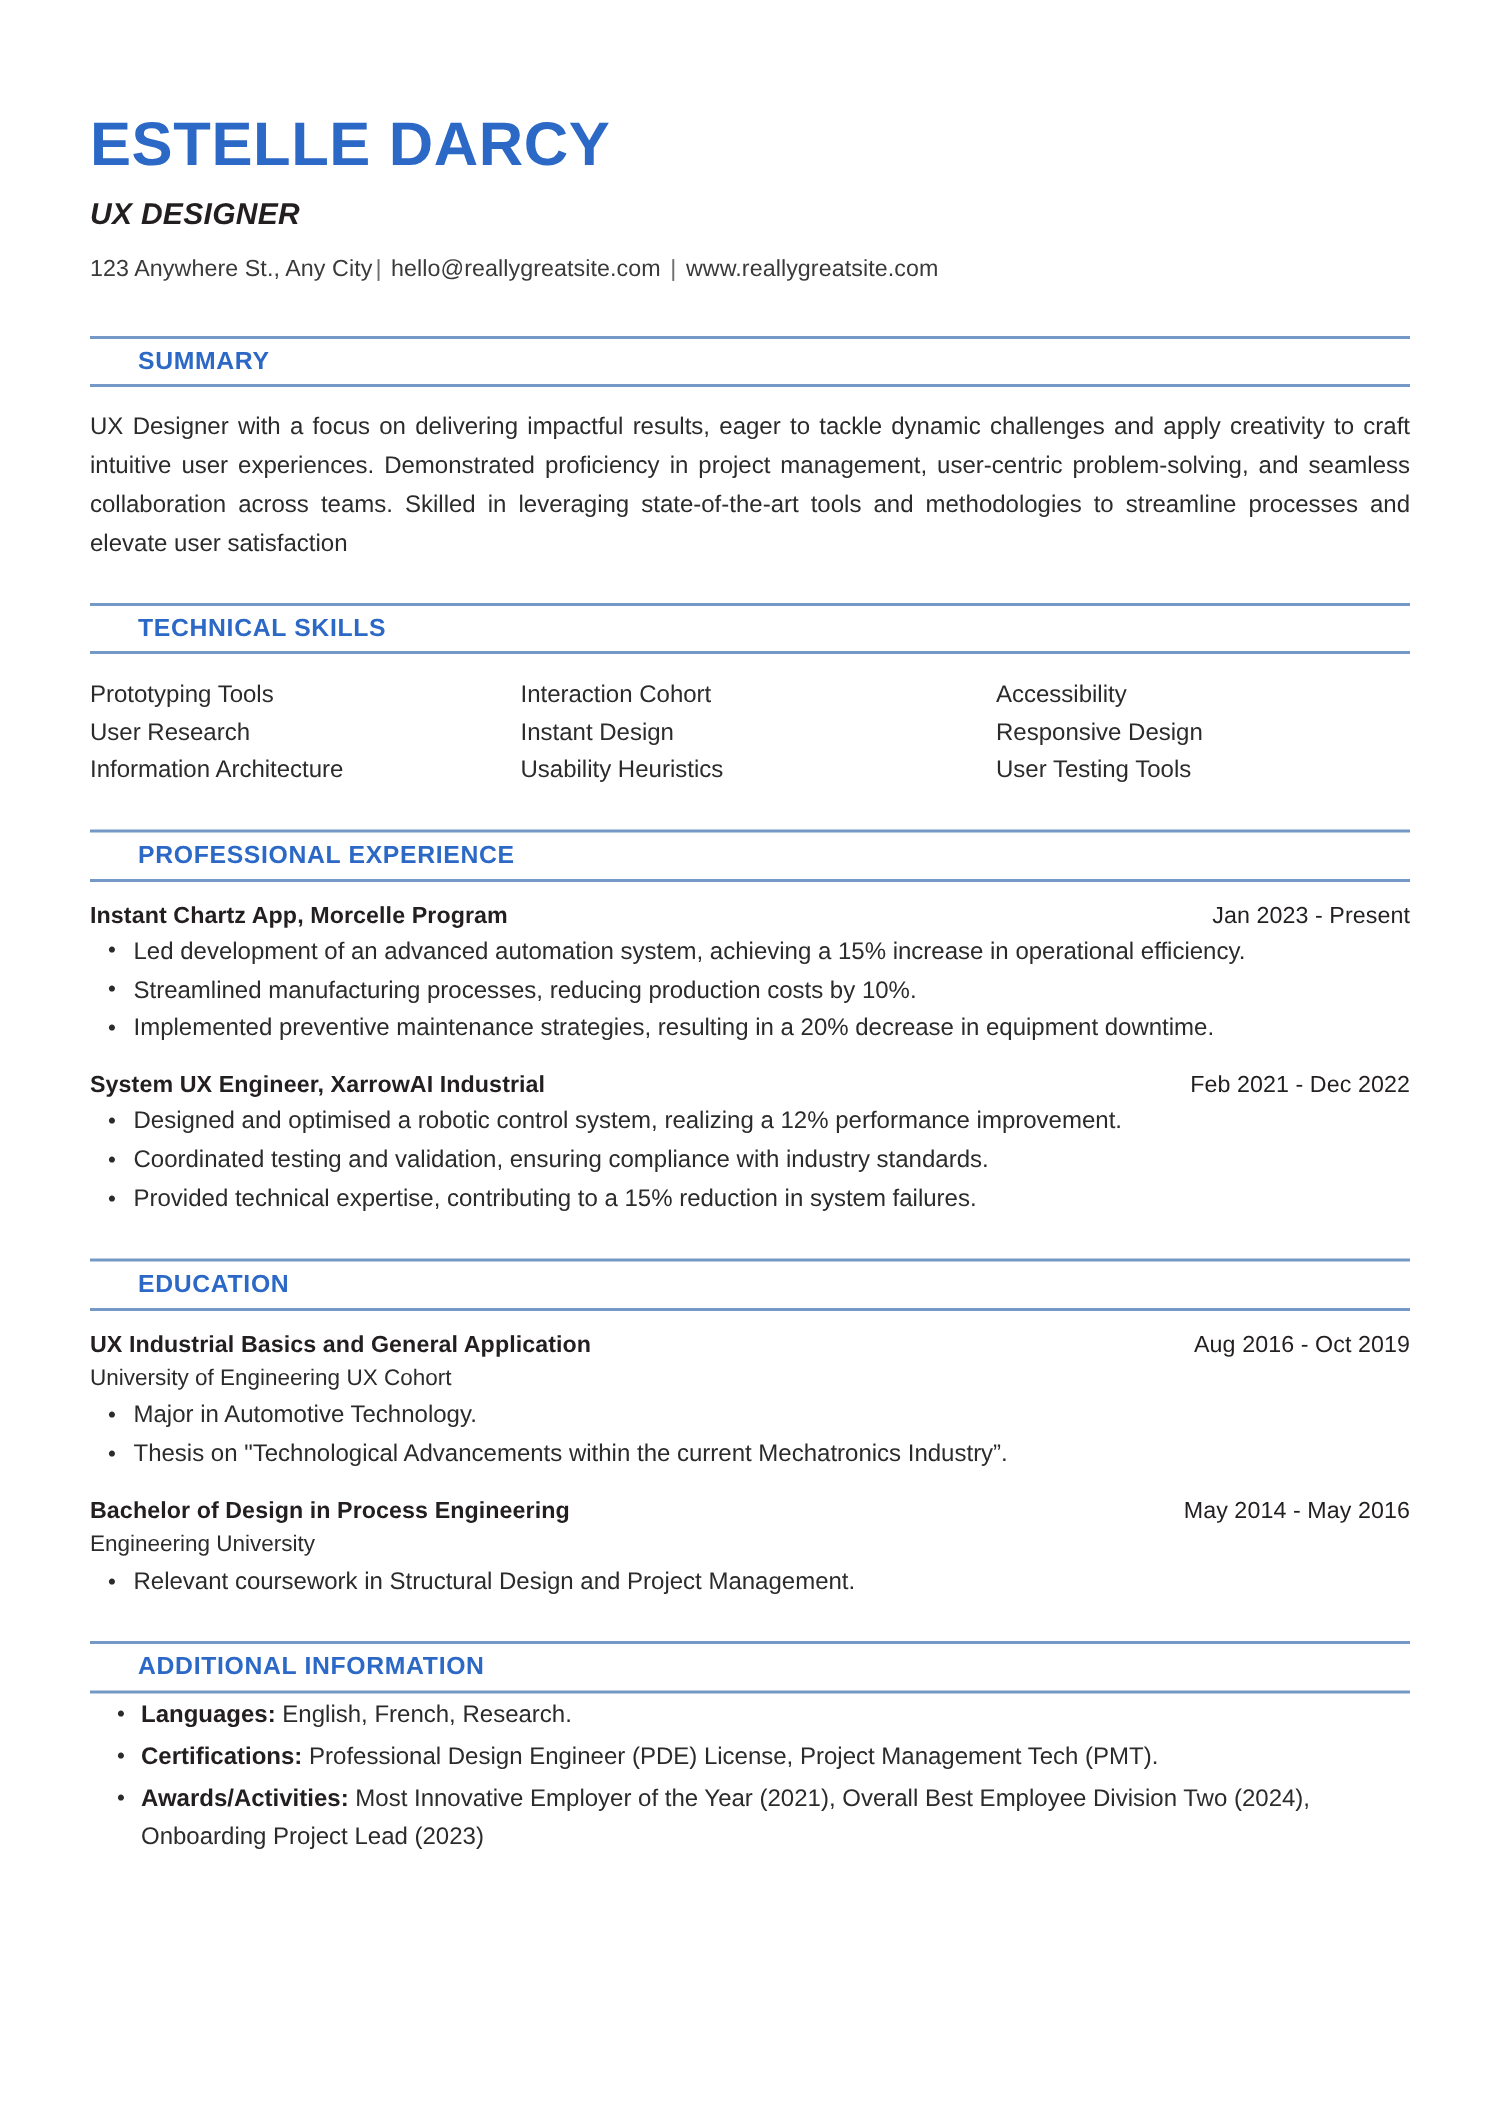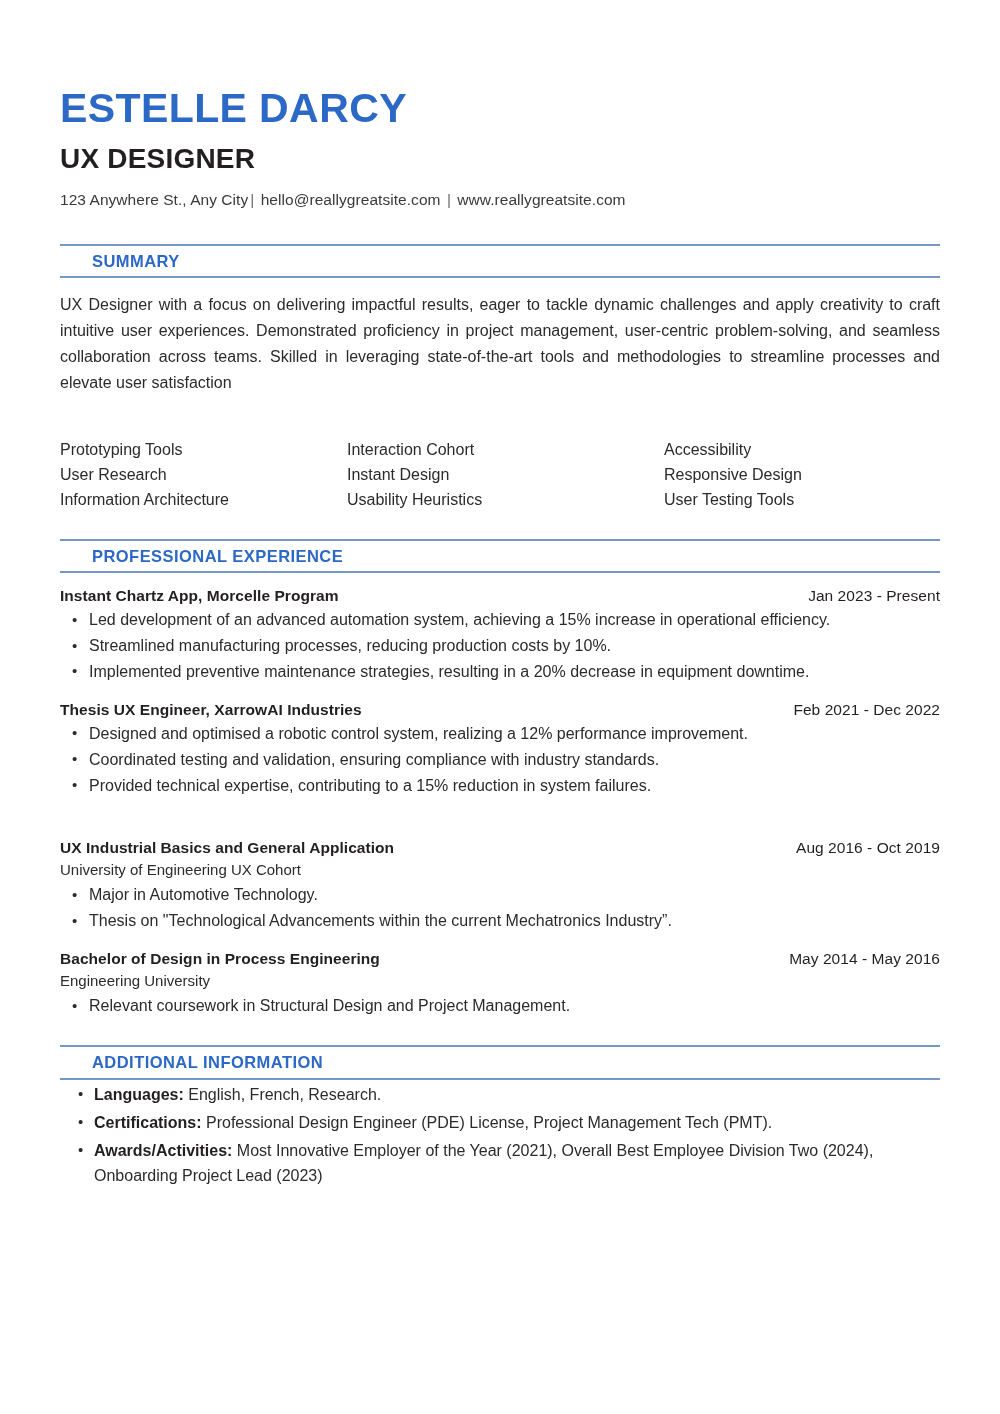--- a/index.html
+++ b/index.html
@@ -12,44 +12,45 @@
   body {
     width: 1000px;
     height: 1414px;
     font-family: "Liberation Sans", sans-serif;
     color: #231f20;
     position: relative;
     overflow: hidden;
   }
   .page {
     position: absolute;
-    left: 0; top: 16px;
+    left: 0; top: 4px;
     width: 1000px;
     height: 1328px;
     background: #ffffff;
     padding: 0 60px;
   }
 
   
   .header { padding-top: 72px; }
   .name {
     font-size: 41px;
     font-weight: bold;
     letter-spacing: 0.4px;
     color: #2c68c6;
     line-height: 1.0;
     margin: 0;
   }
   .role {
-    font-size: 28px;
+    font-size: 20px;
     font-weight: bold;
     color: #231f20;
     letter-spacing: 0.2px;
     margin: 16px 0 0 0;
     line-height: 1.0;
+    font-style: italic;
   }
   .contact {
     font-size: 15.5px;
     color: #3a3a3a;
     margin-top: 18px;
     line-height: 1.2;
     letter-spacing: 0.05px;
   }
   .contact .sep { color: #6d6d6d; padding: 0 2px; }
 
@@ -163,20 +164,23 @@
   <div class="section">
     <div class="sec-head">
       <div class="sec-title">SUMMARY</div>
     </div>
     <div class="summary-text">UX Designer with a focus on delivering impactful results, eager to tackle dynamic challenges and apply creativity to craft intuitive user experiences. Demonstrated proficiency in project management, user-centric problem-solving, and seamless collaboration across teams. Skilled in leveraging state-of-the-art tools and methodologies to streamline processes and elevate user satisfaction</div>
   </div>
 
   <div class="gap-md"></div>
 
   <div class="section">
+    <div class="sec-head">
+      <div class="sec-title">TECHNICAL SKILLS</div>
+    </div>
     <div class="skills-grid">
       <div class="skills-col">
         <div class="skill-item">Prototyping Tools</div>
         <div class="skill-item">User Research</div>
         <div class="skill-item">Information Architecture</div>
       </div>
       <div class="skills-col">
         <div class="skill-item">Interaction Cohort</div>
         <div class="skill-item">Instant Design</div>
         <div class="skill-item">Usability Heuristics</div>
@@ -203,34 +207,37 @@
       </div>
       <ul class="bullets">
         <li>Led development of an advanced automation system, achieving a 15% increase in operational efficiency.</li>
         <li>Streamlined manufacturing processes, reducing production costs by 10%.</li>
         <li>Implemented preventive maintenance strategies, resulting in a 20% decrease in equipment downtime.</li>
       </ul>
     </div>
 
     <div class="entry">
       <div class="entry-head">
-        <div class="entry-title">Thesis UX Engineer, XarrowAI Industries</div>
+        <div class="entry-title">System UX Engineer, XarrowAI Industrial</div>
         <div class="entry-date">Feb 2021 - Dec 2022</div>
       </div>
       <ul class="bullets">
         <li>Designed and optimised a robotic control system, realizing a 12% performance improvement.</li>
         <li>Coordinated testing and validation, ensuring compliance with industry standards.</li>
         <li>Provided technical expertise, contributing to a 15% reduction in system failures.</li>
       </ul>
     </div>
   </div>
 
   <div class="gap-md"></div>
 
   <div class="section">
+    <div class="sec-head">
+      <div class="sec-title">EDUCATION</div>
+    </div>
 
     <div class="entry tight">
       <div class="entry-head">
         <div class="entry-title">UX Industrial Basics and General Application</div>
         <div class="entry-date">Aug 2016 - Oct 2019</div>
       </div>
       <div class="entry-sub">University of Engineering UX Cohort</div>
       <ul class="bullets">
         <li>Major in Automotive Technology.</li>
         <li>Thesis on "Technological Advancements within the current Mechatronics Industry”.</li>

